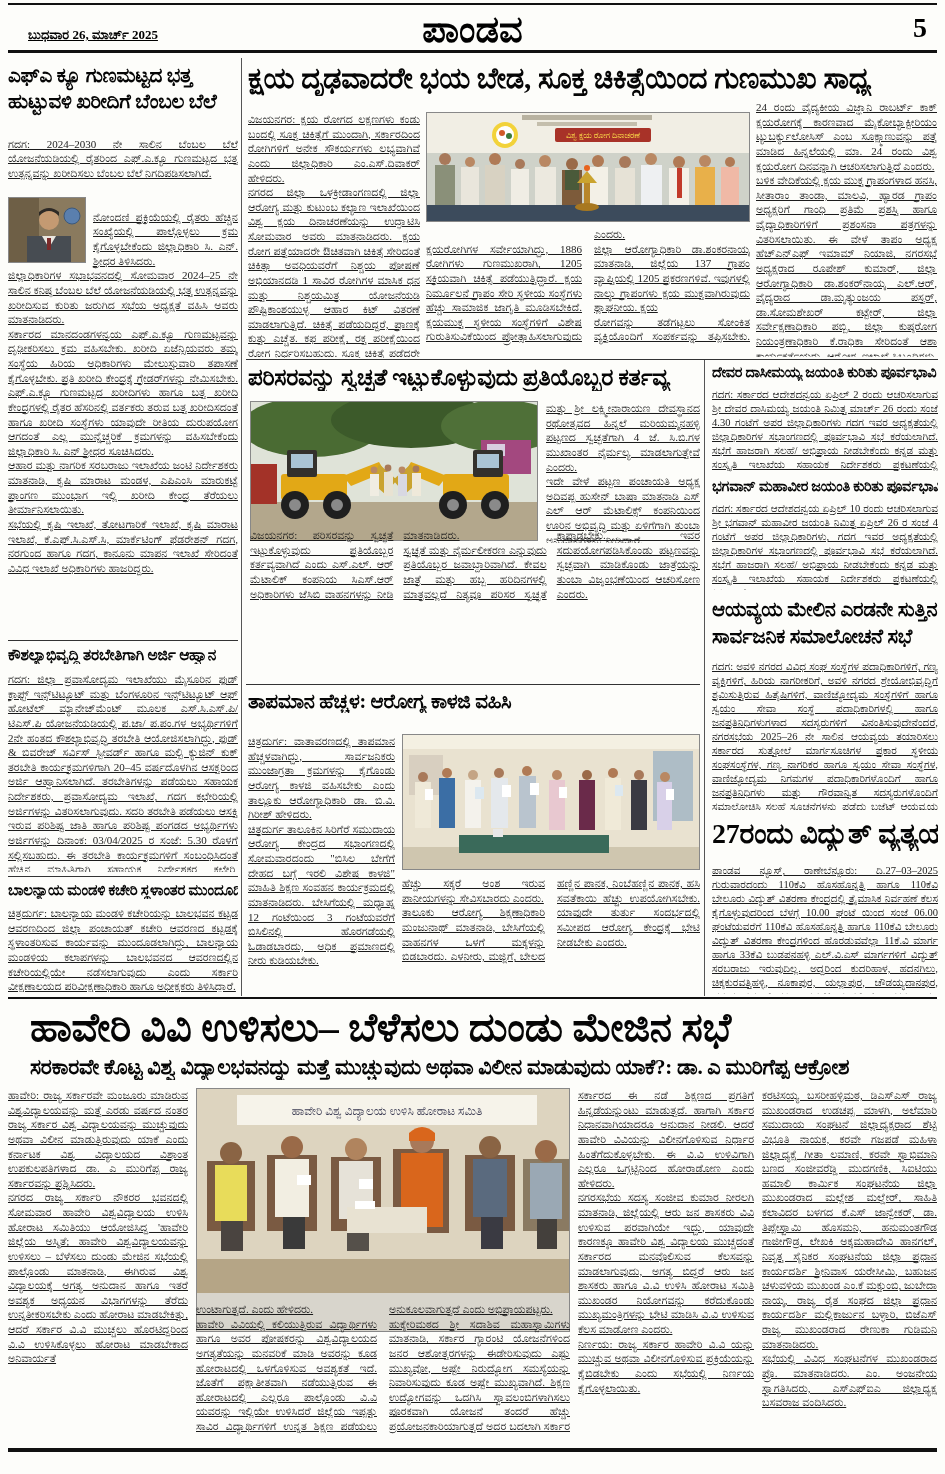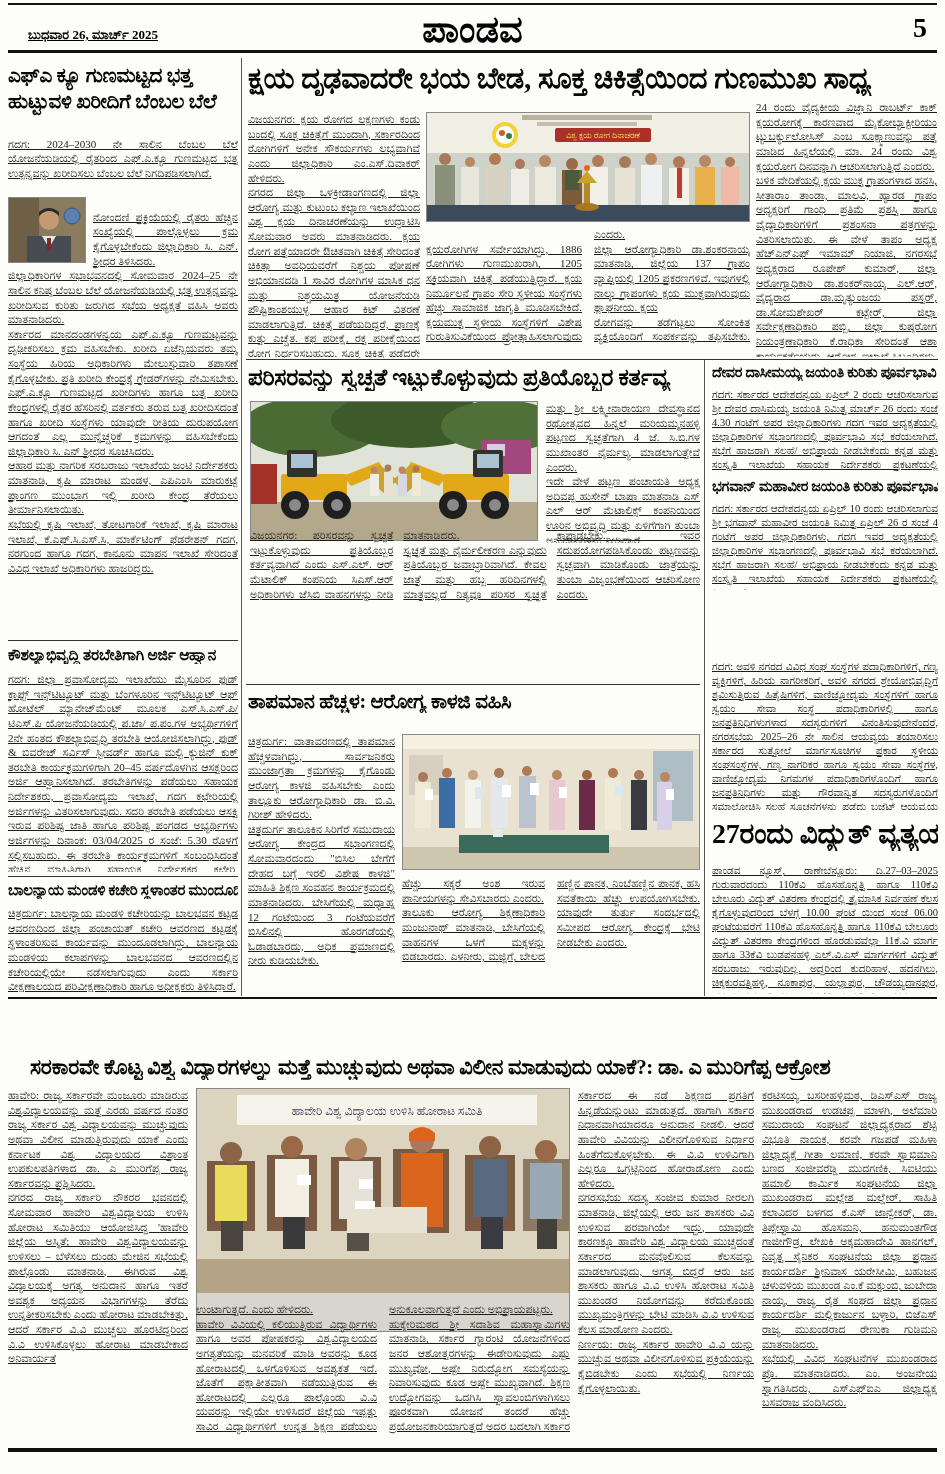--- a/index.html
+++ b/index.html
@@ -283,28 +283,30 @@
   </div>
   <div class="abs body-text cols2" style="left:402px;top:876px;width:298px;height:116px;">ಹೆಚ್ಚು ಸಕ್ಕರೆ ಅಂಶ ಇರುವ ಪಾನೀಯಗಳನ್ನು ಸೇವಿಸಬಾರದು ಎಂದರು.
 ತಾಲೂಕು ಆರೋಗ್ಯ ಶಿಕ್ಷಣಾಧಿಕಾರಿ ಮಂಜುನಾಥ್ ಮಾತನಾಡಿ, ಬೇಸಿಗೆಯಲ್ಲಿ ವಾಹನಗಳ ಒಳಗೆ ಮಕ್ಕಳನ್ನು ಬಿಡಬಾರದು. ಎಳನೀರು, ಮಜ್ಜಿಗೆ, ಬೇಲದ ಹಣ್ಣಿನ ಪಾನಕ, ನಿಂಬೆಹಣ್ಣಿನ ಪಾನಕ, ಹಸಿ ಸವತೆಕಾಯಿ ಹೆಚ್ಚು ಉಪಯೋಗಿಸಬೇಕು. ಯಾವುದೇ ತುರ್ತು ಸಂದರ್ಭದಲ್ಲಿ ಸಮೀಪದ ಆರೋಗ್ಯ ಕೇಂದ್ರಕ್ಕೆ ಭೇಟಿ ನೀಡಬೇಕು ಎಂದರು.</div>
 
   <div class="abs headline one-line" style="left:712px;top:364px;width:226px;font-size:14.5px;">ದೇವರ ದಾಸೀಮಯ್ಯ ಜಯಂತಿ ಕುರಿತು ಪೂರ್ವಭಾವಿ ಸಭೆ</div>
   <div class="abs body-text body-sm" style="left:712px;top:388px;width:226px;height:84px;">ಗದಗ: ಸರ್ಕಾರದ ಆದೇಶದನ್ವಯ ಏಪ್ರಿಲ್ 2 ರಂದು ಆಚರಿಸಲಾಗುವ ಶ್ರೀ ದೇವರ ದಾಸಿಮಯ್ಯ ಜಯಂತಿ ನಿಮಿತ್ತ ಮಾರ್ಚ್ 26 ರಂದು ಸಂಜೆ 4.30 ಗಂಟೆಗೆ ಅಪರ ಜಿಲ್ಲಾಧಿಕಾರಿಗಳು ಗದಗ ಇವರ ಅಧ್ಯಕ್ಷತೆಯಲ್ಲಿ ಜಿಲ್ಲಾಧಿಕಾರಿಗಳ ಸಭಾಂಗಣದಲ್ಲಿ ಪೂರ್ವಭಾವಿ ಸಭೆ ಕರೆಯಲಾಗಿದೆ. ಸಭೆಗೆ ಹಾಜರಾಗಿ ಸಲಹೆ/ ಅಭಿಪ್ರಾಯ ನೀಡಬೇಕೆಂದು ಕನ್ನಡ ಮತ್ತು ಸಂಸ್ಕೃತಿ ಇಲಾಖೆಯ ಸಹಾಯಕ ನಿರ್ದೇಶಕರು ಪ್ರಕಟಣೆಯಲ್ಲಿ ತಿಳಿಸಿದ್ದಾರೆ.</div>
 
   <div class="abs headline one-line" style="left:712px;top:478px;width:226px;font-size:14.5px;">ಭಗವಾನ್ ಮಹಾವೀರ ಜಯಂತಿ ಕುರಿತು ಪೂರ್ವಭಾವಿ ಸಭೆ</div>
   <div class="abs body-text body-sm" style="left:712px;top:502px;width:226px;height:88px;">ಗದಗ: ಸರ್ಕಾರದ ಆದೇಶದನ್ವಯ ಏಪ್ರಿಲ್ 10 ರಂದು ಆಚರಿಸಲಾಗುವ ಶ್ರೀ ಭಗವಾನ್ ಮಹಾವೀರ ಜಯಂತಿ ನಿಮಿತ್ತ ಏಪ್ರಿಲ್ 26 ರ ಸಂಜೆ 4 ಗಂಟೆಗೆ ಅಪರ ಜಿಲ್ಲಾಧಿಕಾರಿಗಳು, ಗದಗ ಇವರ ಅಧ್ಯಕ್ಷತೆಯಲ್ಲಿ ಜಿಲ್ಲಾಧಿಕಾರಿಗಳ ಸಭಾಂಗಣದಲ್ಲಿ ಪೂರ್ವಭಾವಿ ಸಭೆ ಕರೆಯಲಾಗಿದೆ. ಸಭೆಗೆ ಹಾಜರಾಗಿ ಸಲಹೆ/ ಅಭಿಪ್ರಾಯ ನೀಡಬೇಕೆಂದು ಕನ್ನಡ ಮತ್ತು ಸಂಸ್ಕೃತಿ ಇಲಾಖೆಯ ಸಹಾಯಕ ನಿರ್ದೇಶಕರು ಪ್ರಕಟಣೆಯಲ್ಲಿ ತಿಳಿಸಿದ್ದಾರೆ.</div>
 
+  <div class="abs headline" style="left:712px;top:596px;width:226px;font-size:20px;line-height:1.35;height:58px;overflow:hidden;">ಆಯವ್ಯಯ ಮೇಲಿನ ಎರಡನೇ ಸುತ್ತಿನ ಸಾರ್ವಜನಿಕ ಸಮಾಲೋಚನೆ ಸಭೆ</div>
   <div class="abs body-text body-sm" style="left:712px;top:660px;width:226px;height:150px;">ಗದಗ: ಅವಳಿ ನಗರದ ವಿವಿಧ ಸಂಘ ಸಂಸ್ಥೆಗಳ ಪದಾಧಿಕಾರಿಗಳಿಗೆ, ಗಣ್ಯ ವ್ಯಕ್ತಿಗಳಿಗೆ, ಹಿರಿಯ ನಾಗರೀಕರಿಗೆ, ಅವಳಿ ನಗರದ ಶ್ರೇಯೋಭಿವೃದ್ಧಿಗೆ ಶ್ರಮಿಸುತ್ತಿರುವ ಹಿತೈಷಿಗಳಿಗೆ, ವಾಣಿಜ್ಯೋದ್ಯಮ ಸಂಸ್ಥೆಗಳಿಗೆ ಹಾಗೂ ಸ್ವಯಂ ಸೇವಾ ಸಂಸ್ಥೆ ಪದಾಧಿಕಾರಿಗಳಲ್ಲಿ ಹಾಗೂ ಜನಪ್ರತಿನಿಧಿಗಳುಗಳಾದ ಸದಸ್ಯರುಗಳಿಗೆ ವಿನಂತಿಸುವುದೇನೆಂದರೆ, ನಗರಸಭೆಯ 2025–26 ನೇ ಸಾಲಿನ ಆಯವ್ಯಯ ತಯಾರಿಸಲು ಸರ್ಕಾರದ ಸುತ್ತೋಲೆ ಮಾರ್ಗಸೂಚಿಗಳ ಪ್ರಕಾರ ಸ್ಥಳೀಯ ಸಂಘಸಂಸ್ಥೆಗಳ, ಗಣ್ಯ ನಾಗರಿಕರ ಹಾಗೂ ಸ್ವಯಂ ಸೇವಾ ಸಂಸ್ಥೆಗಳ, ವಾಣಿಜ್ಯೋದ್ಯಮ ನಿಗಮಗಳ ಪದಾಧಿಕಾರಿಗಳೊಂದಿಗೆ ಹಾಗೂ ಜನಪ್ರತಿನಿಧಿಗಳು ಮತ್ತು ಗೌರವಾನ್ವಿತ ಸದಸ್ಯರುಗಳೊಂದಿಗೆ ಸಮಾಲೋಚಿಸಿ ಸಲಹೆ ಸೂಚನೆಗಳನ್ನು ಪಡೆದು ಬಜೆಟ್ ಆಯವ್ಯಯ ತಯಾರಿಸಿ ಮಂಡಿಸಬೇಕಾಗಿರುತ್ತದೆ. ಈ ಕುರಿತು ಆಯವ್ಯಯದ ಮೇಲಿನ ಎರಡನೇ ಸುತ್ತಿನ ಸಾರ್ವಜನಿಕ ಸಮಾಲೋಚನಾ ಸಭೆಯನ್ನು ಮಾರ್ಚ್ 26 ರಂದು ಬೆ 10.30 ಗಂಟೆಗೆ ಜಿಲ್ಲಾಧಿಕಾರಿಗಳು ಹಾಗೂ ಆಡಳಿತಾಧಿಕಾರಿಗಳು ಗದಗ ಬೆಟಗೇರಿ ನಗರಸಭೆ ಇವರ ಅಧ್ಯಕ್ಷತೆಯಲ್ಲಿ ನಗರಸಭಾ ಸಭಾ ಭವನದಲ್ಲಿ ದ್ವಿತೀಯ ಸಮಾಲೋಚನಾ ಸಭೆಯನ್ನು ಕರೆಯಲಾಗಿದೆ ಎಂದು ಗದಗ ಬೆಟಗೇರಿ ನಗರಸಭೆ ಪೌರಾಯುಕ್ತರು ಪ್ರಕಟಣೆಯಲ್ಲಿ ತಿಳಿಸಿದ್ದಾರೆ.</div>
 
   <div class="abs headline one-line" style="left:712px;top:818px;width:226px;font-size:28px;">27ರಂದು ವಿದ್ಯುತ್ ವ್ಯತ್ಯಯ</div>
   <div class="abs body-text body-sm" style="left:712px;top:864px;width:226px;height:130px;">ಪಾಂಡವ ನ್ಯೂಸ್, ರಾಣೇಬೆನ್ನೂರು: ದಿ.27–03–2025 ಗುರುವಾರದಂದು 110ಕೆವಿ ಹೊಸಹೊನ್ನತ್ತಿ ಹಾಗೂ 110ಕೆವಿ ಬೇಲೂರು ವಿದ್ಯುತ್ ವಿತರಣಾ ಕೇಂದ್ರದಲ್ಲಿ ತ್ರೈಮಾಸಿಕ ನಿರ್ವಹಣೆ ಕೆಲಸ ಕೈಗೊಳ್ಳುವುದರಿಂದ ಬೆಳಗ್ಗೆ 10.00 ಘಂಟೆ ಯಿಂದ ಸಂಜೆ 06.00 ಘಂಟೆಯವರೆಗೆ 110ಕೆವಿ ಹೊಸಹೊನ್ನತ್ತಿ ಹಾಗೂ 110ಕೆವಿ ಬೇಲೂರು ವಿದ್ಯುತ್ ವಿತರಣಾ ಕೇಂದ್ರಗಳಿಂದ ಹೊರಡುವವೆಲ್ಲಾ 11ಕೆ.ವಿ ಮಾರ್ಗ ಹಾಗೂ 33ಕೆವಿ ಬುಡಪನಹಳ್ಳಿ ಎಲ್.ವಿ.ಎಸ್ ಮಾರ್ಗಗಳಿಗೆ ವಿದ್ಯುತ್ ಸರಬರಾಜು ಇರುವುದಿಲ್ಲ. ಅದ್ದರಿಂದ ಕುದರಿಹಾಳ, ಹದನಗಿಲು, ಚಿಕ್ಕಕುರವತ್ತಿಹಳ್ಳಿ, ನೂಕಾಪುರ, ಯಲ್ಲಾಪುರ, ಚೌಡಯ್ಯದಾನಪುರ, ಹನುಮಾಪುರ, ಹೊನ್ನತ್ತಿ ಭಾಗದವೈಶಿ ಪಂಪಸೇಟ್ ಗ್ರಾಹಕರು ಹಾಗೂ ಹೊನ್ನತ್ತಿ ಎನ್.ಜೆ.ವೈ ಮಾರ್ಗದ ಗ್ರಾಮದ ಗ್ರಾಹಕರು ಸಹಕರಿಸಬೇಕಾಗಿ ವಿನಂತಿಸಿದ್ದಾರೆ.</div>
 
   <div class="abs rule" style="left:8px;top:997px;width:929px;height:2px;"></div>
 
-  <div class="abs headline one-line" style="left:30px;top:1055px;width:890px;font-size:21px;">ಸರಕಾರವೇ ಕೊಟ್ಟ ವಿಶ್ವ ವಿದ್ಯಾರಗಳಲ್ನು ಮತ್ತೆ ಮುಚ್ಚುವುದು ಅಥವಾ ವಿಲೀನ ಮಾಡುವುದು ಯಾಕೆ?: ಡಾ. ಎ ಮುರಿಗೆಪ್ಪ ಆಕ್ರೋಶ</div>
+  <div class="abs headline one-line" style="left:30px;top:1004px;width:890px;font-size:40px;">ಹಾವೇರಿ ವಿವಿ ಉಳಿಸಲು– ಬೆಳೆಸಲು ದುಂಡು ಮೇಜಿನ ಸಭೆ</div>
+  <div class="abs headline one-line" style="left:30px;top:1055px;width:890px;font-size:21px;">ಸರಕಾರವೇ ಕೊಟ್ಟ ವಿಶ್ವ ವಿದ್ಯಾಲಭವನದ್ನು ಮತ್ತೆ ಮುಚ್ಚುವುದು ಅಥವಾ ವಿಲೀನ ಮಾಡುವುದು ಯಾಕೆ?: ಡಾ. ಎ ಮುರಿಗೆಪ್ಪ ಆಕ್ರೋಶ</div>
 
   <div class="abs body-text" style="left:8px;top:1088px;width:180px;height:356px;">ಹಾವೇರಿ: ರಾಜ್ಯ ಸರ್ಕಾರವೇ ಮಂಜೂರು ಮಾಡಿರುವ ವಿಶ್ವವಿದ್ಯಾಲಯವನ್ನು ಮತ್ತೆ ಎರಡು ವರ್ಷದ ನಂತರ ರಾಜ್ಯ ಸರ್ಕಾರ ವಿಶ್ವ ವಿದ್ಯಾಲಯವನ್ನು ಮುಚ್ಚುವುದು ಅಥವಾ ವಿಲೀನ ಮಾಡುತ್ತಿರುವುದು ಯಾಕೆ ಎಂದು ಕರ್ನಾಟಕ ವಿಶ್ವ ವಿದ್ಯಾಲಯದ ವಿಶ್ರಾಂತ ಉಪಕುಲಪತಿಗಳಾದ ಡಾ. ಎ ಮುರಿಗೆಪ್ಪ ರಾಜ್ಯ ಸರ್ಕಾರವನ್ನು ಪ್ರಶ್ನಿಸಿದರು.
 ನಗರದ ರಾಜ್ಯ ಸರ್ಕಾರಿ ನೌಕರರ ಭವನದಲ್ಲಿ ಸೋಮವಾರ ಹಾವೇರಿ ವಿಶ್ವವಿದ್ಯಾಲಯ ಉಳಿಸಿ ಹೋರಾಟ ಸಮಿತಿಯು ಆಯೋಜಿಸಿದ್ದ 'ಹಾವೇರಿ ಜಿಲ್ಲೆಯ ಅಸ್ಮಿತೆ; ಹಾವೇರಿ ವಿಶ್ವವಿದ್ಯಾಲಯವನ್ನು ಉಳಿಸಲು – ಬೆಳೆಸಲು ದುಂಡು ಮೇಜಿನ ಸಭೆಯಲ್ಲಿ ಪಾಲ್ಗೊಂಡು ಮಾತನಾಡಿ, ಈಗಿರುವ ವಿಶ್ವ ವಿದ್ಯಾಲಯಕ್ಕೆ ಅಗತ್ಯ ಅನುದಾನ ಹಾಗೂ ಇತರೆ ಅವಶ್ಯಕ ಅಧ್ಯಯನ ವಿಭಾಗಗಳನ್ನು ತೆರೆದು ಉನ್ನತೀಕರಿಸಬೇಕು ಎಂದು ಹೋರಾಟ ಮಾಡಬೇಕಿತ್ತು, ಆದರೆ ಸರ್ಕಾರ ವಿ.ವಿ ಮುಚ್ಚಲು ಹೊರಟಿದ್ದರಿಂದ ವಿ.ವಿ ಉಳಿಸಿಕೊಳ್ಳಲು ಹೋರಾಟ ಮಾಡಬೇಕಾದ ಅನಿವಾರ್ಯತೆ</div>
 
   <div class="abs photo" style="left:196px;top:1088px;width:374px;height:244px;">
     <svg width="372" height="204" viewBox="0 0 372 204">
       <rect width="372" height="204" fill="#ddd4bf"></rect>
       <rect x="0" y="170" width="372" height="34" fill="#b5a586"></rect>
       <rect x="40" y="6" width="300" height="30" fill="#f6f3ea"></rect>
       <text x="190" y="26" font-size="12" fill="#3a3a52" text-anchor="middle" font-family="Liberation Serif, serif">ಹಾವೇರಿ ವಿಶ್ವ ವಿದ್ಯಾಲಯ ಉಳಿಸಿ ಹೋರಾಟ ಸಮಿತಿ</text>

